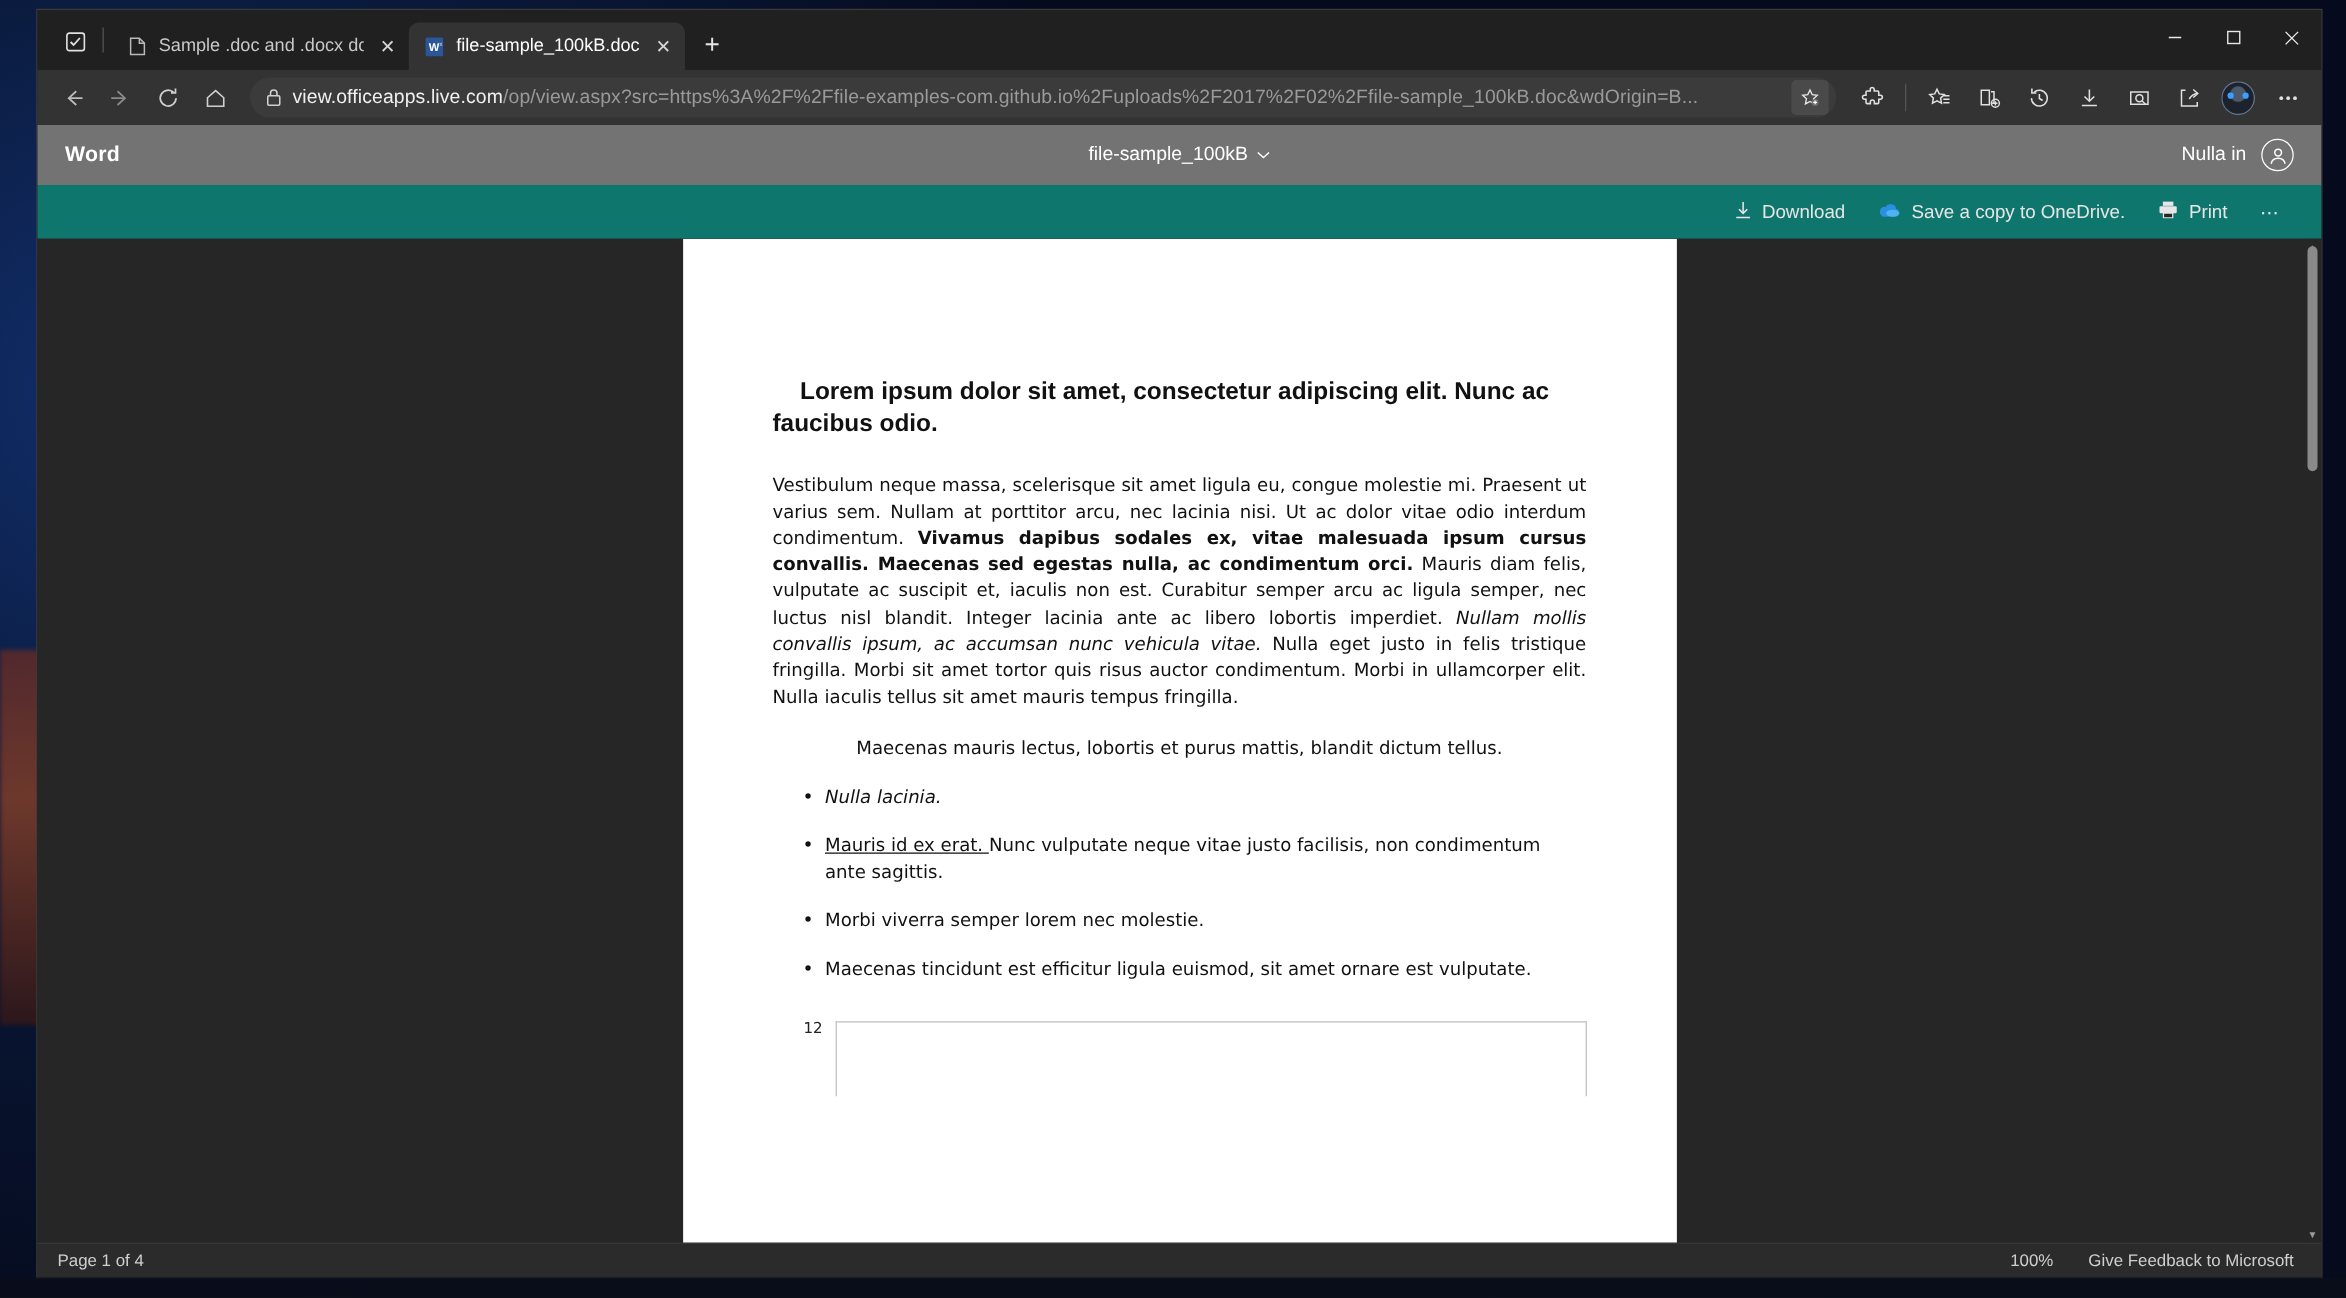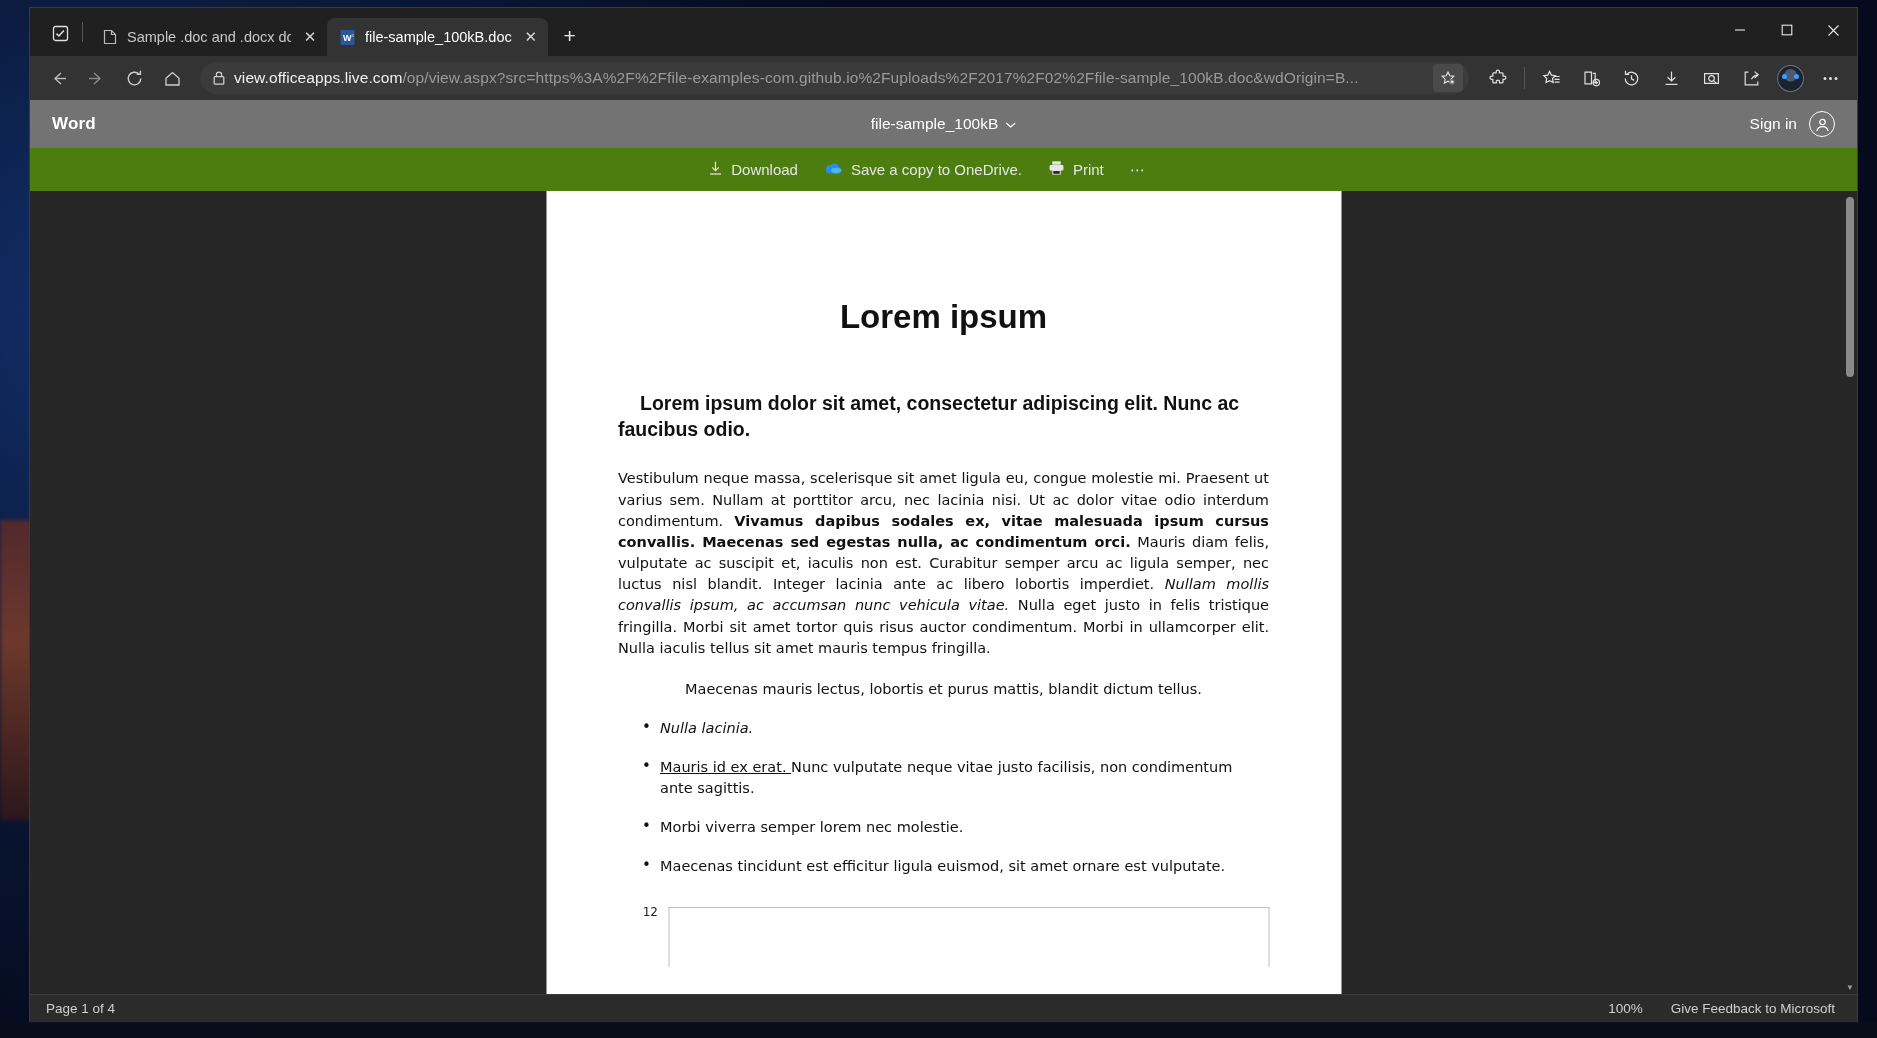--- a/index.html
+++ b/index.html
@@ -139,22 +139,22 @@
   }
   .wordbar .signin {
     margin-left: auto; margin-right: 22px;
     display:flex; align-items:center; gap:12px; color:#fff; font-size:15.5px;
   }
   .signin-avatar {
     width: 26px; height: 26px; border-radius: 50%;
     border: 1.6px solid #ffffff; display:flex; align-items:center; justify-content:center;
   }
   .cmdbar {
-    height: 43px; background: #4d7c0f; flex:none;
-    display:flex; align-items:center; justify-content: center;
+    height: 43px; background: #0f766e; flex:none;
+    display:flex; align-items:center; justify-content: flex-end;
     gap: 26px; padding-right: 34px; color:#e6e6e6; font-size: 15px;
   }
   .cmditem { display:flex; align-items:center; gap:8px; }
   .docarea {
     flex: 1 1 auto; position: relative; overflow: hidden; background:#262626;
   }
   .sheet {
     position:absolute; left: 50%; transform: translateX(-50%);
     top: 0; width: 795px; min-height: 820px; background:#ffffff;
   }
@@ -392,21 +392,21 @@
       <div class="brand">Word</div>
       <div class="doctitle">
         <span>file-sample_100kB</span>
         <span>
           <svg width="11" height="8" viewBox="0 0 11 8" fill="none" stroke="#ffffff" stroke-width="1.2">
             <path d="M1 2l4.5 4L10 2"></path>
           </svg>
         </span>
       </div>
       <div class="signin">
-        <span>Sign in</span>
+        <span>Nulla in</span>
         <span class="signin-avatar">
           <svg width="15" height="15" viewBox="0 0 15 15" fill="none" stroke="#ffffff" stroke-width="1.2">
             <circle cx="7.5" cy="5" r="2.7"></circle>
               <path d="M1.9 14c.6-3 3-4.4 5.6-4.4S12.5 11 13.1 14"></path>
           </svg>
         </span>
       </div>
     </div>
 
     <div class="cmdbar">
@@ -442,21 +442,20 @@
       </div>
       <div class="cmditem">
         <span>⋯</span>
       </div>
     </div>
 
     <div class="docarea">
       <div class="sheet">
         <div class="sheet-inner">
 
-          <div class="doc-h1">Lorem ipsum</div>
 
           <div class="doc-h2">Lorem ipsum dolor sit amet, consectetur adipiscing elit. Nunc ac faucibus odio.</div>
 
           <p class="doc-p"><span>Vestibulum neque massa, scelerisque sit amet ligula eu, congue molestie mi. Praesent ut varius sem. Nullam at porttitor arcu, nec lacinia nisi. Ut ac dolor vitae odio interdum condimentum. </span><b>Vivamus dapibus sodales ex, vitae malesuada ipsum cursus convallis. Maecenas sed egestas nulla, ac condimentum orci.</b><span> Mauris diam felis, vulputate ac suscipit et, iaculis non est. Curabitur semper arcu ac ligula semper, nec luctus nisl blandit. Integer lacinia ante ac libero lobortis imperdiet. </span><i>Nullam mollis convallis ipsum, ac accumsan nunc vehicula vitae.</i><span> Nulla eget justo in felis tristique fringilla. Morbi sit amet tortor quis risus auctor condimentum. Morbi in ullamcorper elit. Nulla iaculis tellus sit amet mauris tempus fringilla.</span></p>
 
           <p class="doc-p tight">Maecenas mauris lectus, lobortis et purus mattis, blandit dictum tellus.</p>
 
           <ul class="doc-list">
             <li class="i">Nulla lacinia.</li>
             <li><u>Mauris id ex erat. </u><span>Nunc vulputate neque vitae justo facilisis, non condimentum ante sagittis.</span></li>

